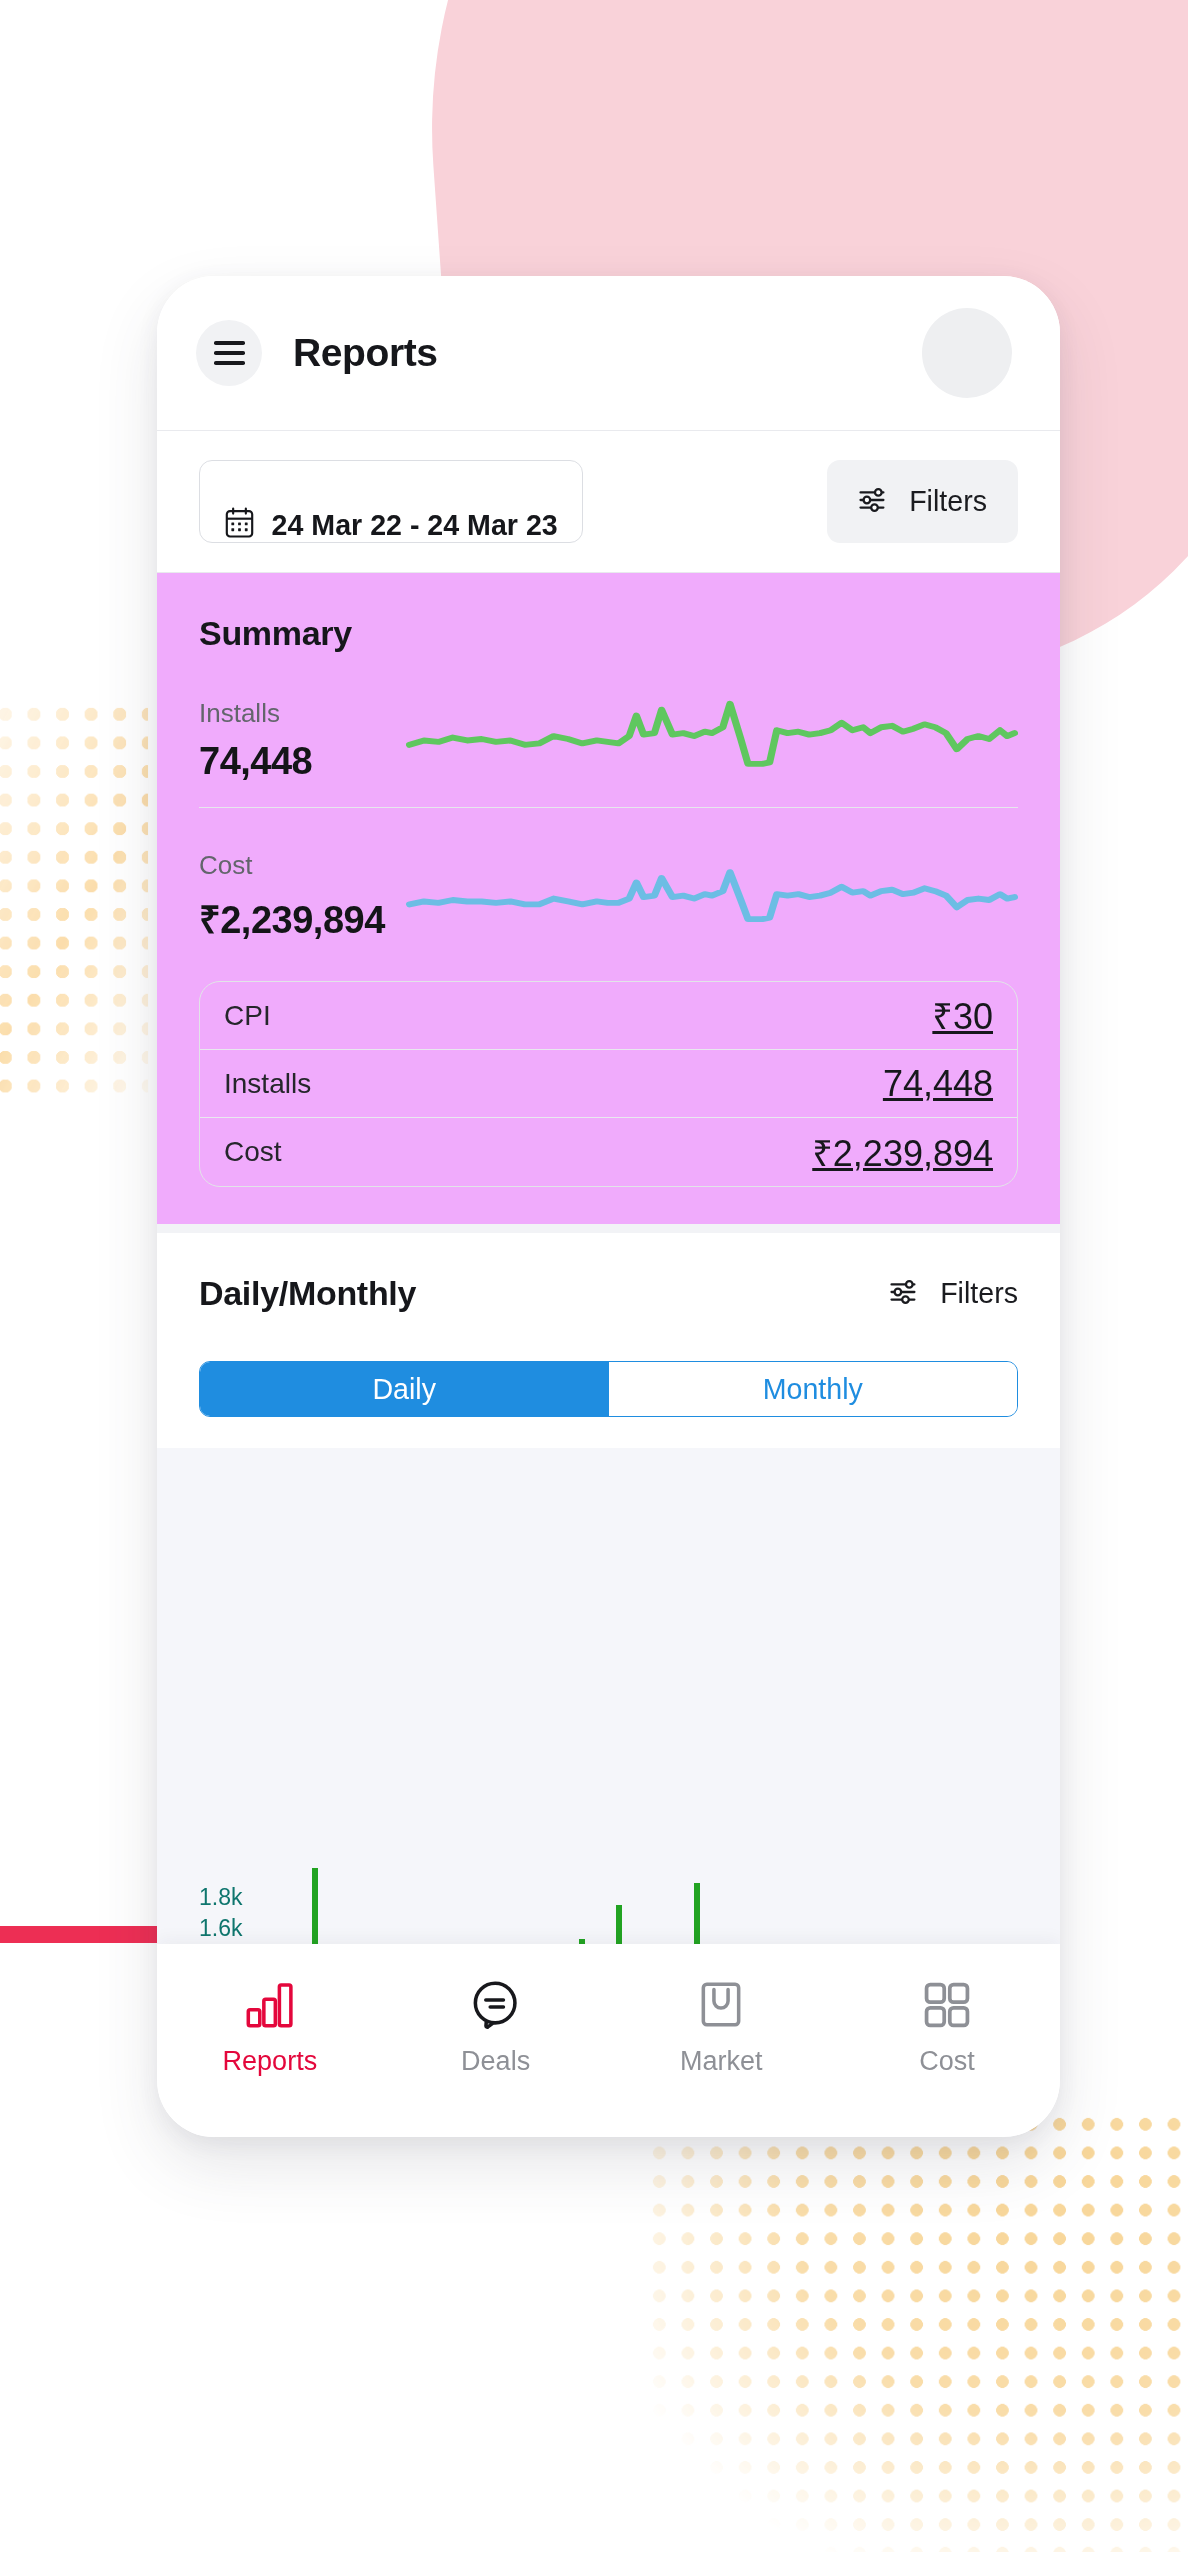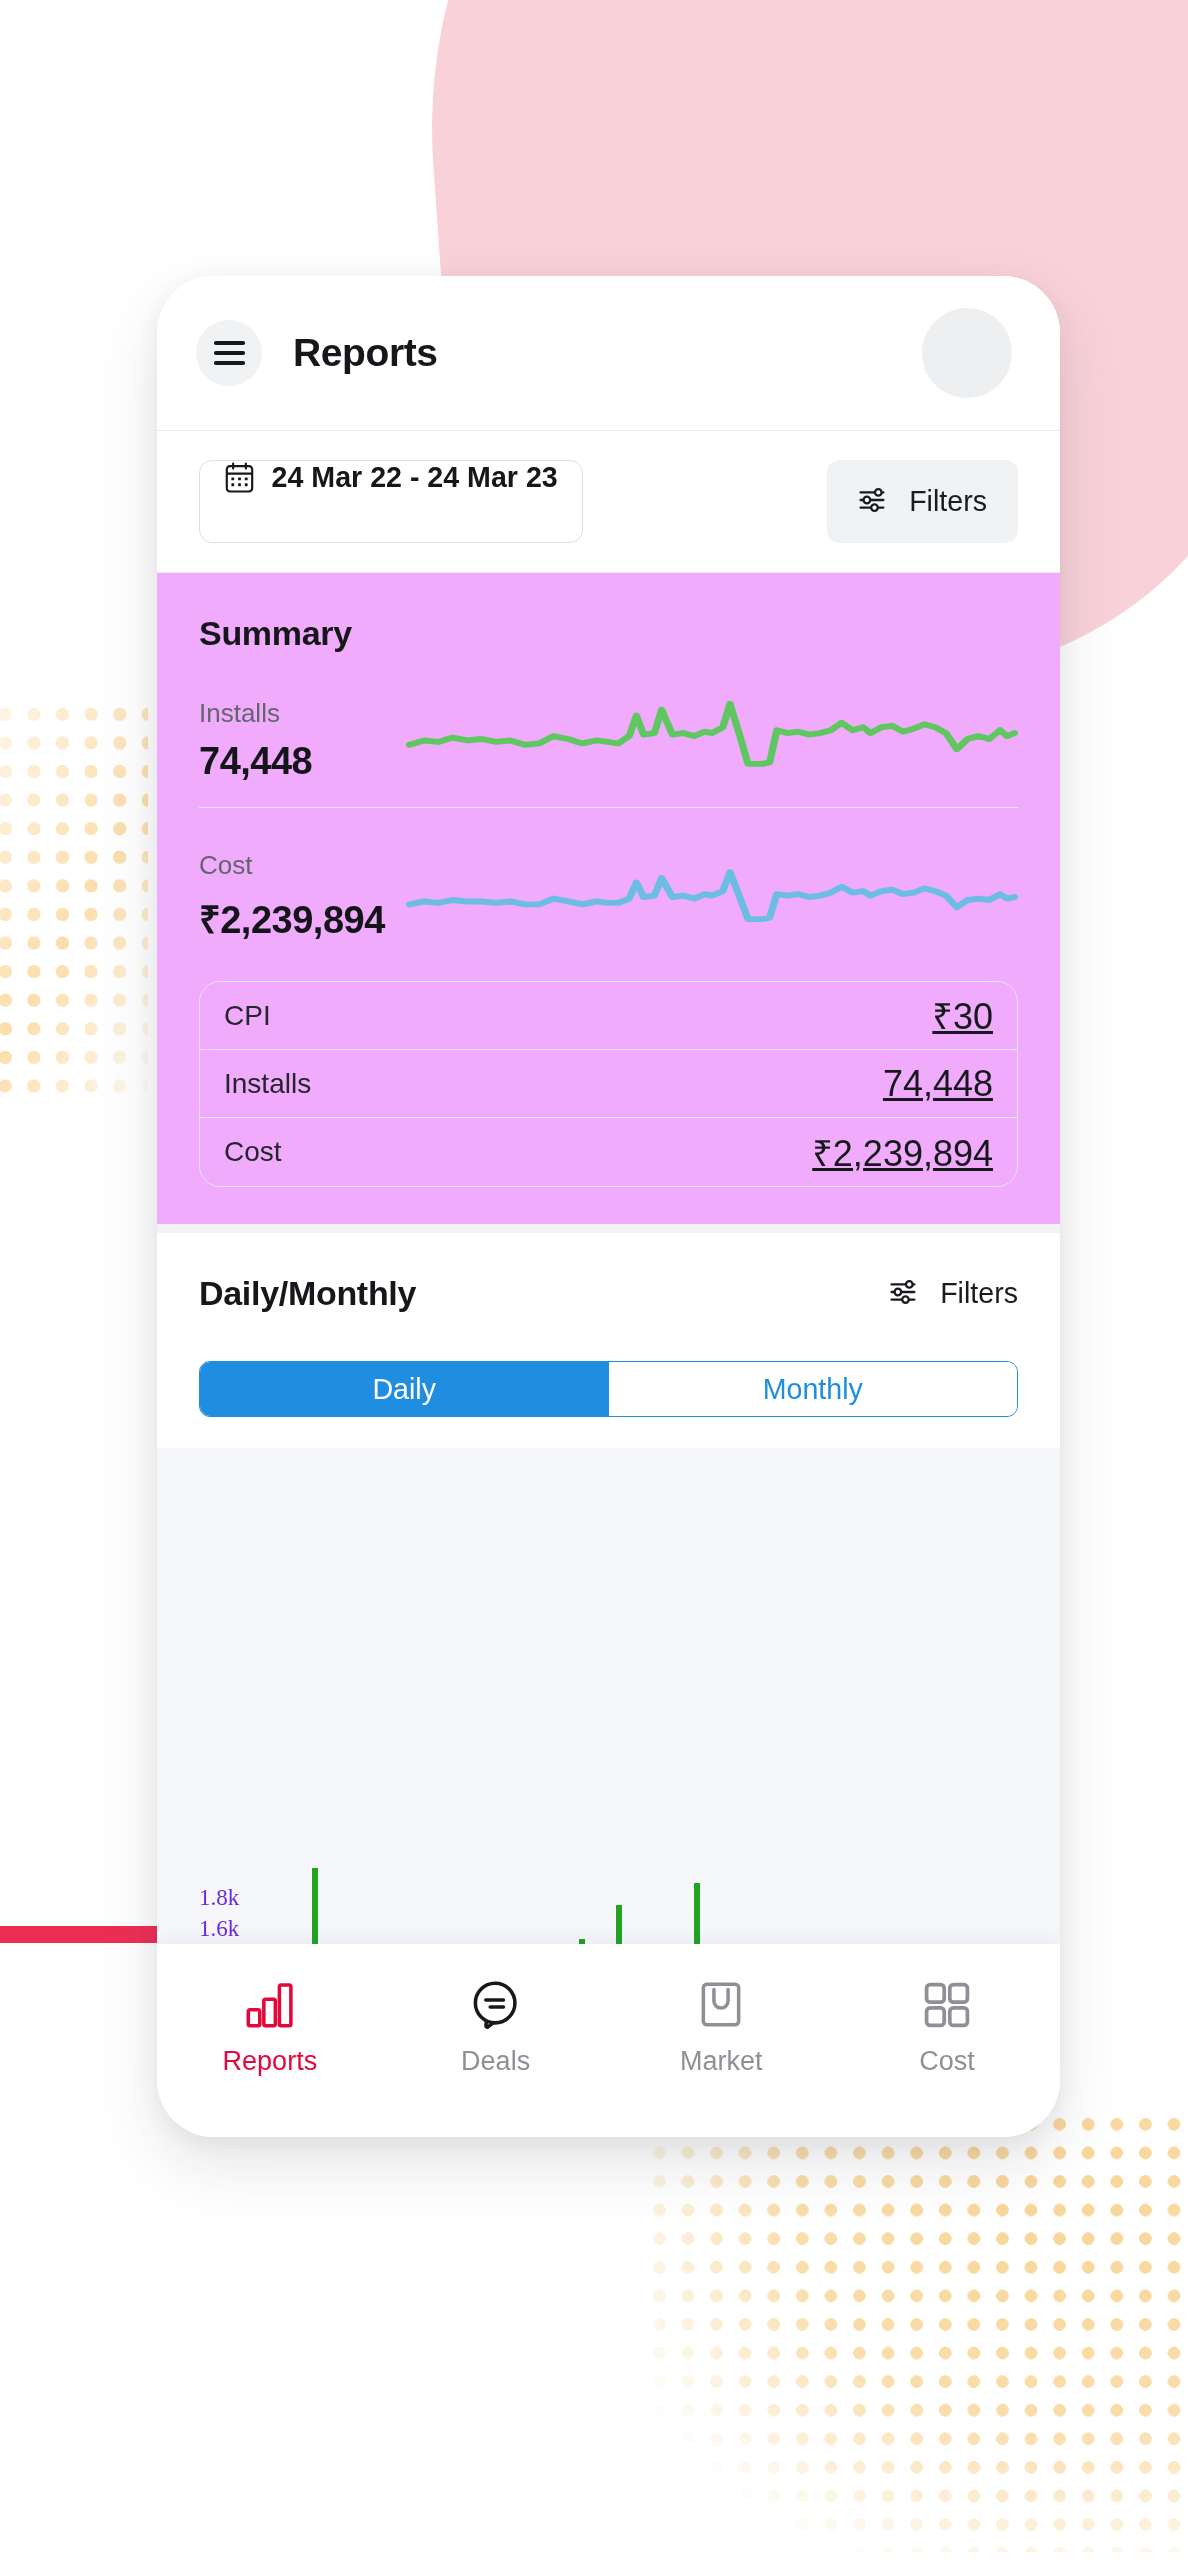--- a/index.html
+++ b/index.html
@@ -106,21 +106,21 @@
     flex: 0 0 142px;
     display: flex; align-items: center;
     padding: 0 42px 0 42px;
     border-bottom: 0.9px solid #e9eaee;
     background: #fff;
   }
   .date-chip {
     height: 83px;
     border: 1.4px solid #dcdee3;
     border-radius: 13px;
-    display: flex; align-items: flex-start;
+    display: flex; align-items: flex-end;
     padding: 0 24px;
     gap: 16.6px;
   }
   .date-chip .label {
     font-size: 28.6px; font-weight: bold; color: #16171b;
     white-space: nowrap;
   }
   .filters-btn {
     margin-left: auto;
     height: 83px;
@@ -199,21 +199,21 @@
   .chart-panel {
     flex: 1 1 auto;
     margin-top: 31px;
     background: #f5f6fa;
     position: relative;
     overflow: hidden;
   }
   .chart-panel .axis {
     position: absolute;
     left: 42px; bottom: 0;
-    font-size: 23px; color: #6d28d9; line-height: 31px; font-family: Liberation Serif, serif;
+    font-size: 23px; color: #0f766e; line-height: 31px;
   }
   .chart-panel .bars {
     position: absolute;
     left: 155px; right: 18.4px; bottom: 0; height: 111px;
   }
   .chart-panel .bars i {
     position: absolute; bottom: 0; width: 5.5px; background: #22a322;
     display: block;
   }
 

